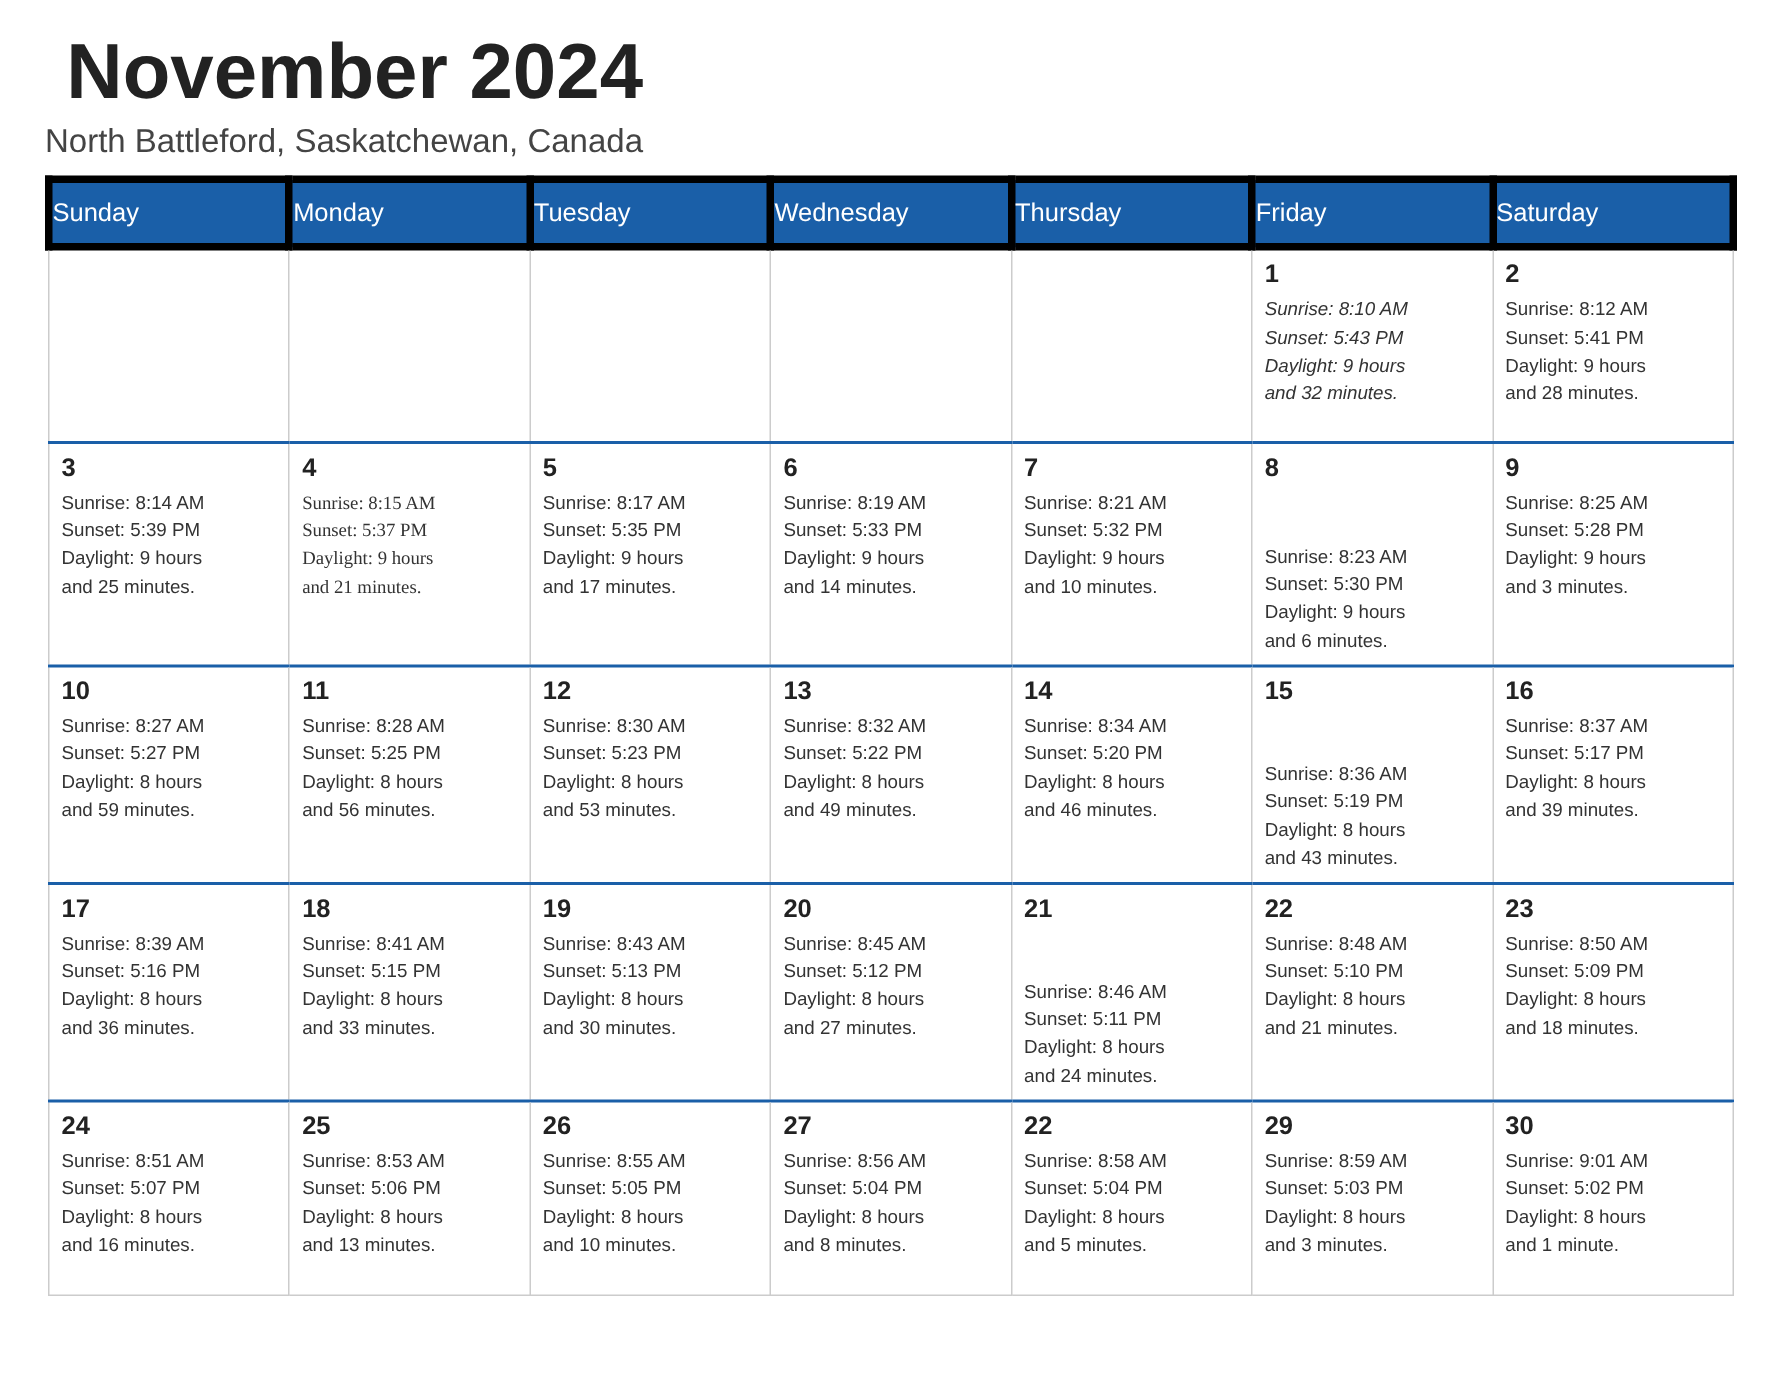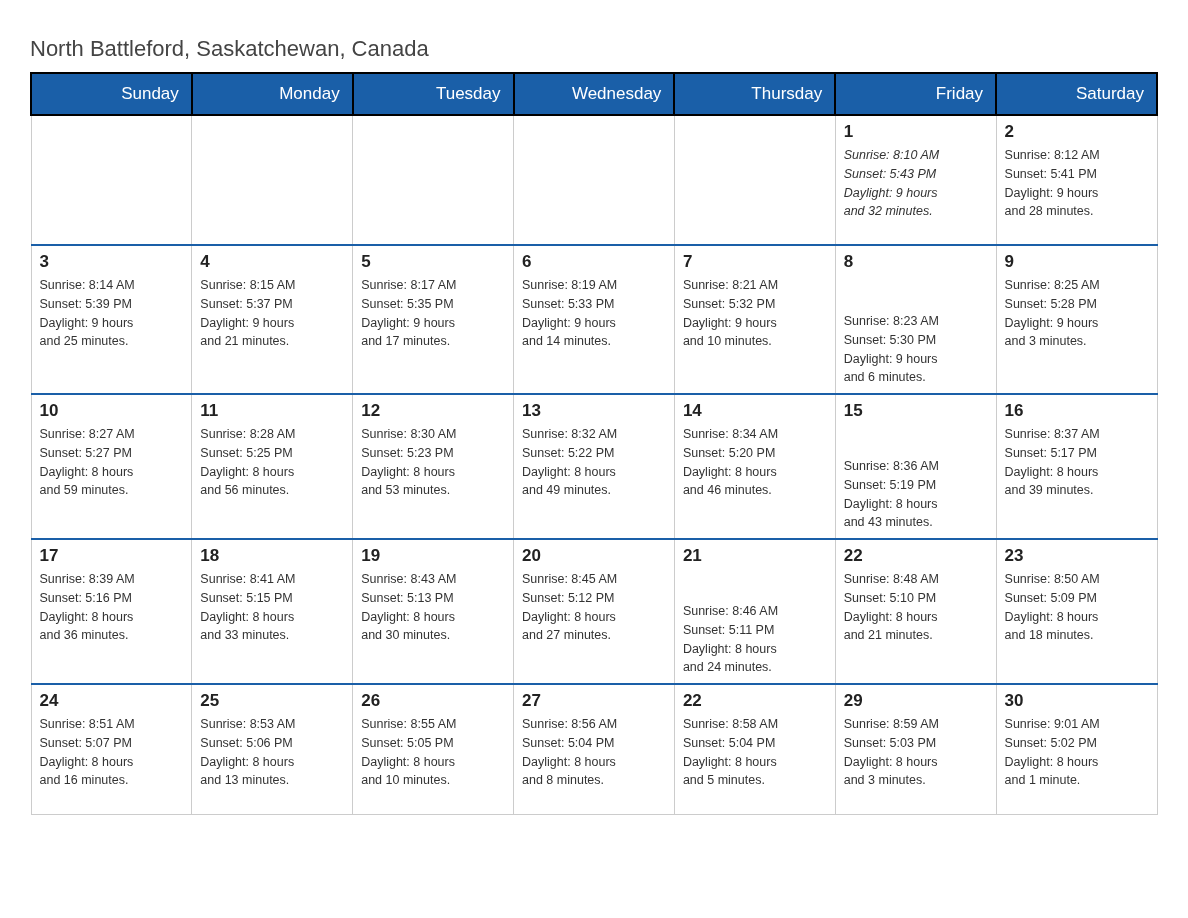--- a/index.html
+++ b/index.html
@@ -21,36 +21,36 @@
     }
     .month-title {
       font-size: 52px;
       font-weight: bold;
       color: #222;
       line-height: 1.1;
     }
     .location-title {
       font-size: 22px;
       color: #444;
-      margin-top: 16px;
+      margin-top: 4px;
       text-align: center;
     }
     .calendar {
       width: 100%;
       border-collapse: collapse;
       margin-top: 10px;
     }
     .calendar th {
       background-color: #1a5fa8;
       color: #fff;
-      padding: 10px 12px;
+      padding: 10px 0;
       font-size: 17px;
       font-weight: normal;
-      text-align: right;
-      border: 2px solid #000000;
+      text-align: left;
+      border: 5px solid #000000;
     }
     .calendar td {
       border: 1px solid #ccc;
       vertical-align: top;
       padding: 6px 8px;
       width: calc(100% / 7);
       height: 130px;
       font-size: 13px;
       color: #333;
       background: #fff;
@@ -108,20 +108,21 @@
       color: #1a5fa8;
       margin-top: -6px;
       padding-left: 2px;
     }
   </style>
 </head>
 <body>
 
 <div class="header">
   <div class="title-block">
+    <div class="month-title">November 2024</div>
     <div class="location-title">North Battleford, Saskatchewan, Canada</div>
   </div>
 </div>
 
 <table class="calendar">
   <thead>
     <tr id="header-row">
     <th>Sunday</th>
         <th>Monday</th>
         <th>Tuesday</th>
@@ -156,21 +157,21 @@
       <tr>
         <td>
           <span class="day-number">3</span>
           <div class="day-info" style="white-space: pre-line;">Sunrise: 8:14 AM
 Sunset: 5:39 PM
 Daylight: 9 hours
 and 25 minutes.</div>
         </td>
         <td>
           <span class="day-number">4</span>
-          <div class="day-info" style="white-space: pre-line;">Sunrise: 8:15 AM
+          <div class="day-info" style="white-space: pre-line; font-family: Liberation Serif, serif;">Sunrise: 8:15 AM
 Sunset: 5:37 PM
 Daylight: 9 hours
 and 21 minutes.</div>
         </td>
         <td>
           <span class="day-number">5</span>
           <div class="day-info" style="white-space: pre-line;">Sunrise: 8:17 AM
 Sunset: 5:35 PM
 Daylight: 9 hours
 and 17 minutes.</div>

